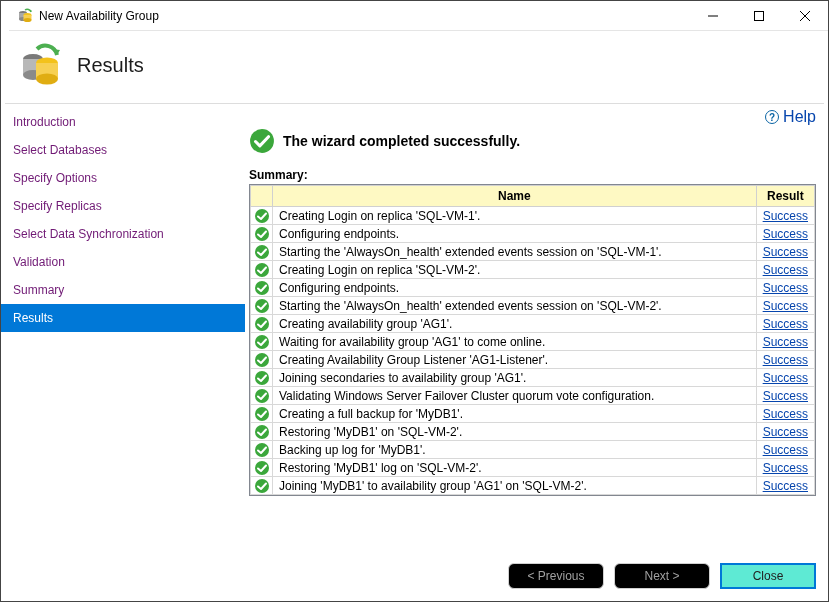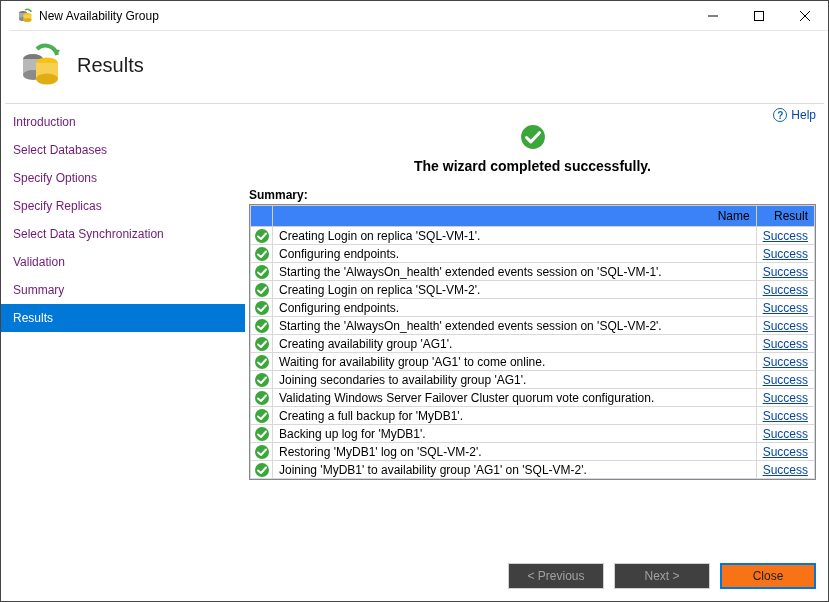--- a/index.html
+++ b/index.html
@@ -89,37 +89,36 @@
     min-width: 0;
   }
   .help-row {
     display: flex;
     justify-content: flex-end;
     align-items: center;
     gap: 4px;
   }
   .help-link {
     color: #0645ad;
-    font-size: 12px;
+    font-size: 16px;
     cursor: pointer;
   }
   .help-icon {
     width: 14px; height: 14px; border-radius: 50%;
     border: 1px solid #0a64a4;
     color: #0a64a4;
     font-size: 10px; font-weight: bold;
     display: inline-flex; align-items: center; justify-content: center;
   }
 
   .status-line {
     display: flex;
     align-items: center;
     gap: 8px;
     margin: 2px 0 14px 0;
-    flex-direction: column;
   }
   .status-msg {
     font-size: 14px;
     font-weight: 700;
   }
 
   .summary-label {
     font-size: 12px;
     margin-bottom: 2px;
     font-weight: bold;
@@ -130,23 +129,23 @@
     overflow-y: auto;
     flex-shrink: 0;
     background: #fff;
   }
   table.results {
     width: 100%;
     border-collapse: collapse;
     font-size: 12px;
   }
   table.results th {
-    text-align: right;
-    font-weight: 400;
-    background: #3b82f6;
+    text-align: center;
+    font-weight: 700;
+    background: #fef9c3;
     border: 1px solid #d0d0d0;
     padding: 3px 6px;
     position: sticky;
     top: 0;
   }
   table.results th.icon-col { width: 22px; padding: 0; }
   table.results th.result-col { width: 40px; }
   table.results td {
     border: 1px solid #d8d8d8;
     padding: 1.5px 6px;
@@ -177,27 +176,28 @@
     min-width: 96px;
     height: 26px;
     border: 1px solid #adadad;
     background: #e1e1e1;
     color: #222;
     font-size: 12px;
     cursor: pointer;
   }
   .btn:disabled {
     color: #a0a0a0;
-    background: #404040;
+    background: #000000;
     border-color: #d0d0d0;
     cursor: default;
+    border-radius: 6px;
   }
   .btn.primary {
     border: 2px solid #0078d7;
-    background: #f97316;
+    background: #5eead4;
   }
 
   
   .chk {
     width: 16px; height: 16px; display: inline-block; vertical-align: middle;
   }
   .chk-lg {
     width: 26px; height: 26px;
   }
 </style>
@@ -354,37 +354,53 @@
                     <path d="M4 8.5 L7 11 L12 5.5" stroke="#fff" stroke-width="2" fill="none" stroke-linecap="round" stroke-linejoin="round"></path>
                   </svg></span></td>
               <td>Waiting for availability group 'AG1' to come online.</td>
               <td class="result-cell"><a>Success</a></td>
             </tr>
             <tr>
               <td class="icon-cell"><span class="chk"><svg viewBox="0 0 16 16">
                     <circle cx="8" cy="8" r="7" fill="#3ba73b"></circle>
                     <path d="M4 8.5 L7 11 L12 5.5" stroke="#fff" stroke-width="2" fill="none" stroke-linecap="round" stroke-linejoin="round"></path>
                   </svg></span></td>
+              <td>Creating Availability Group Listener 'AG1-Listener'.</td>
+              <td class="result-cell"><a>Success</a></td>
+            </tr>
+            <tr>
+              <td class="icon-cell"><span class="chk"><svg viewBox="0 0 16 16">
+                    <circle cx="8" cy="8" r="7" fill="#3ba73b"></circle>
+                    <path d="M4 8.5 L7 11 L12 5.5" stroke="#fff" stroke-width="2" fill="none" stroke-linecap="round" stroke-linejoin="round"></path>
+                  </svg></span></td>
               <td>Joining secondaries to availability group 'AG1'.</td>
               <td class="result-cell"><a>Success</a></td>
             </tr>
             <tr>
               <td class="icon-cell"><span class="chk"><svg viewBox="0 0 16 16">
                     <circle cx="8" cy="8" r="7" fill="#3ba73b"></circle>
                     <path d="M4 8.5 L7 11 L12 5.5" stroke="#fff" stroke-width="2" fill="none" stroke-linecap="round" stroke-linejoin="round"></path>
                   </svg></span></td>
               <td>Validating Windows Server Failover Cluster quorum vote configuration.</td>
               <td class="result-cell"><a>Success</a></td>
             </tr>
             <tr>
               <td class="icon-cell"><span class="chk"><svg viewBox="0 0 16 16">
                     <circle cx="8" cy="8" r="7" fill="#3ba73b"></circle>
                     <path d="M4 8.5 L7 11 L12 5.5" stroke="#fff" stroke-width="2" fill="none" stroke-linecap="round" stroke-linejoin="round"></path>
                   </svg></span></td>
               <td>Creating a full backup for 'MyDB1'.</td>
+              <td class="result-cell"><a>Success</a></td>
+            </tr>
+            <tr>
+              <td class="icon-cell"><span class="chk"><svg viewBox="0 0 16 16">
+                    <circle cx="8" cy="8" r="7" fill="#3ba73b"></circle>
+                    <path d="M4 8.5 L7 11 L12 5.5" stroke="#fff" stroke-width="2" fill="none" stroke-linecap="round" stroke-linejoin="round"></path>
+                  </svg></span></td>
+              <td>Restoring 'MyDB1' on 'SQL-VM-2'.</td>
               <td class="result-cell"><a>Success</a></td>
             </tr>
             <tr>
               <td class="icon-cell"><span class="chk"><svg viewBox="0 0 16 16">
                     <circle cx="8" cy="8" r="7" fill="#3ba73b"></circle>
                     <path d="M4 8.5 L7 11 L12 5.5" stroke="#fff" stroke-width="2" fill="none" stroke-linecap="round" stroke-linejoin="round"></path>
                   </svg></span></td>
               <td>Backing up log for 'MyDB1'.</td>
               <td class="result-cell"><a>Success</a></td>
             </tr>

